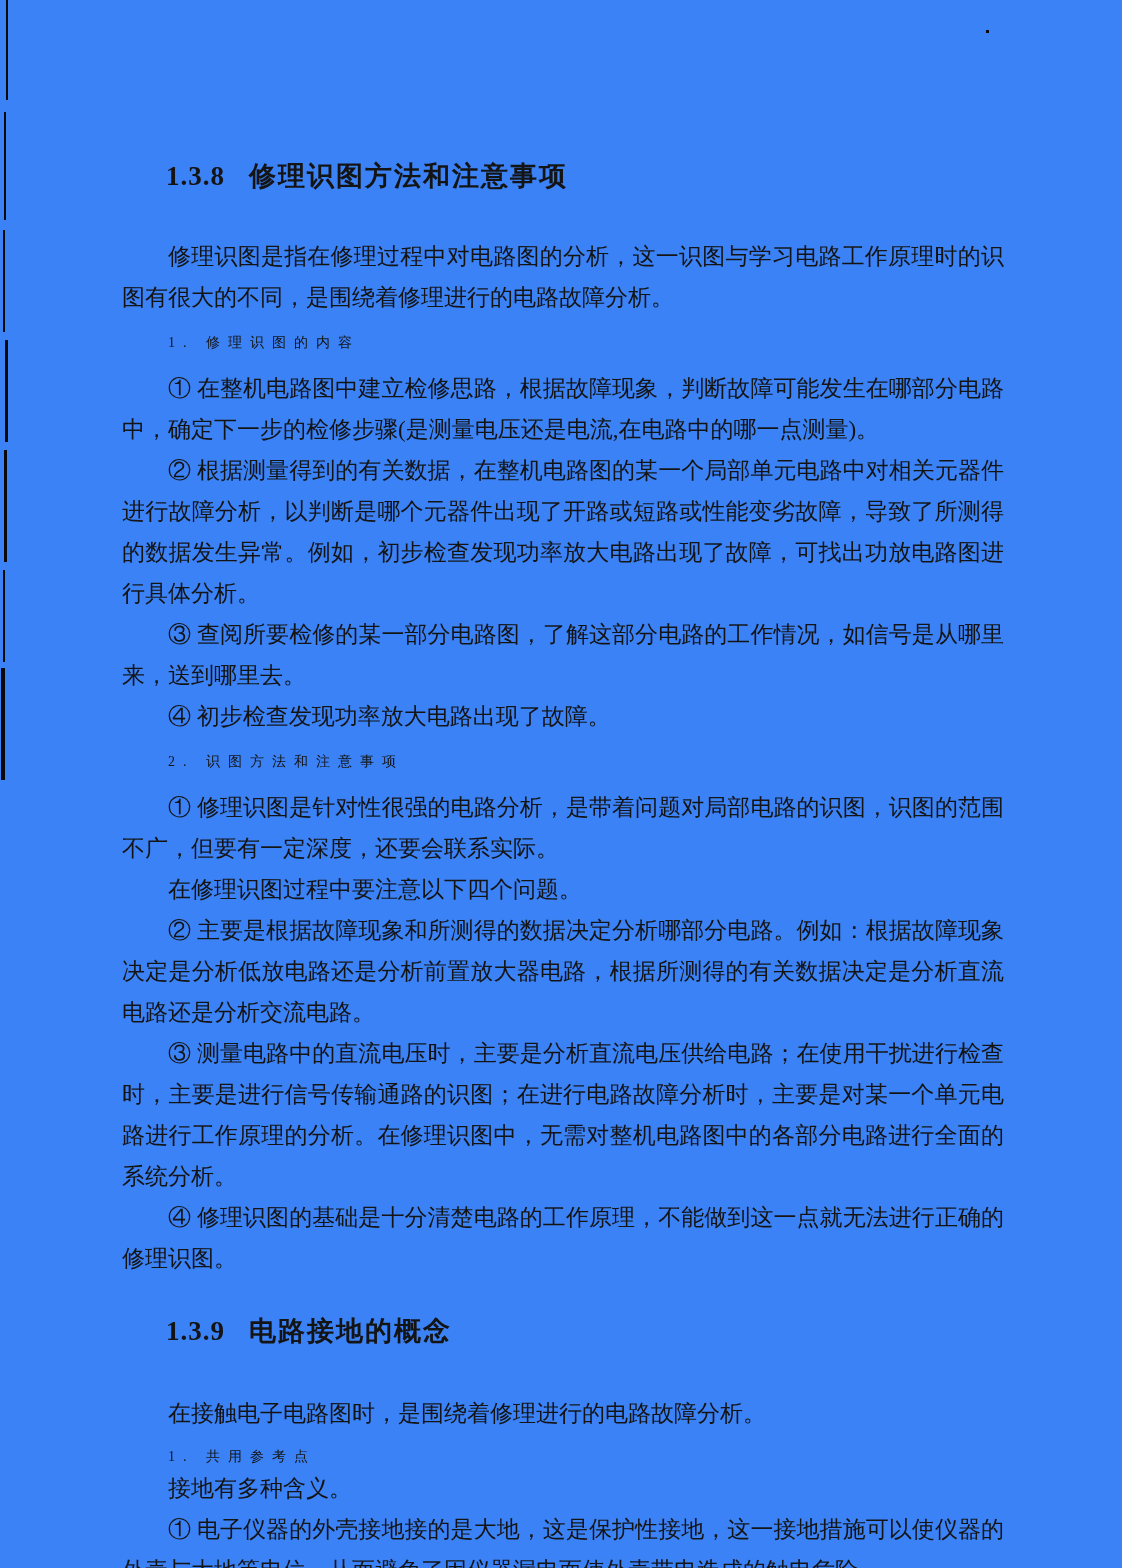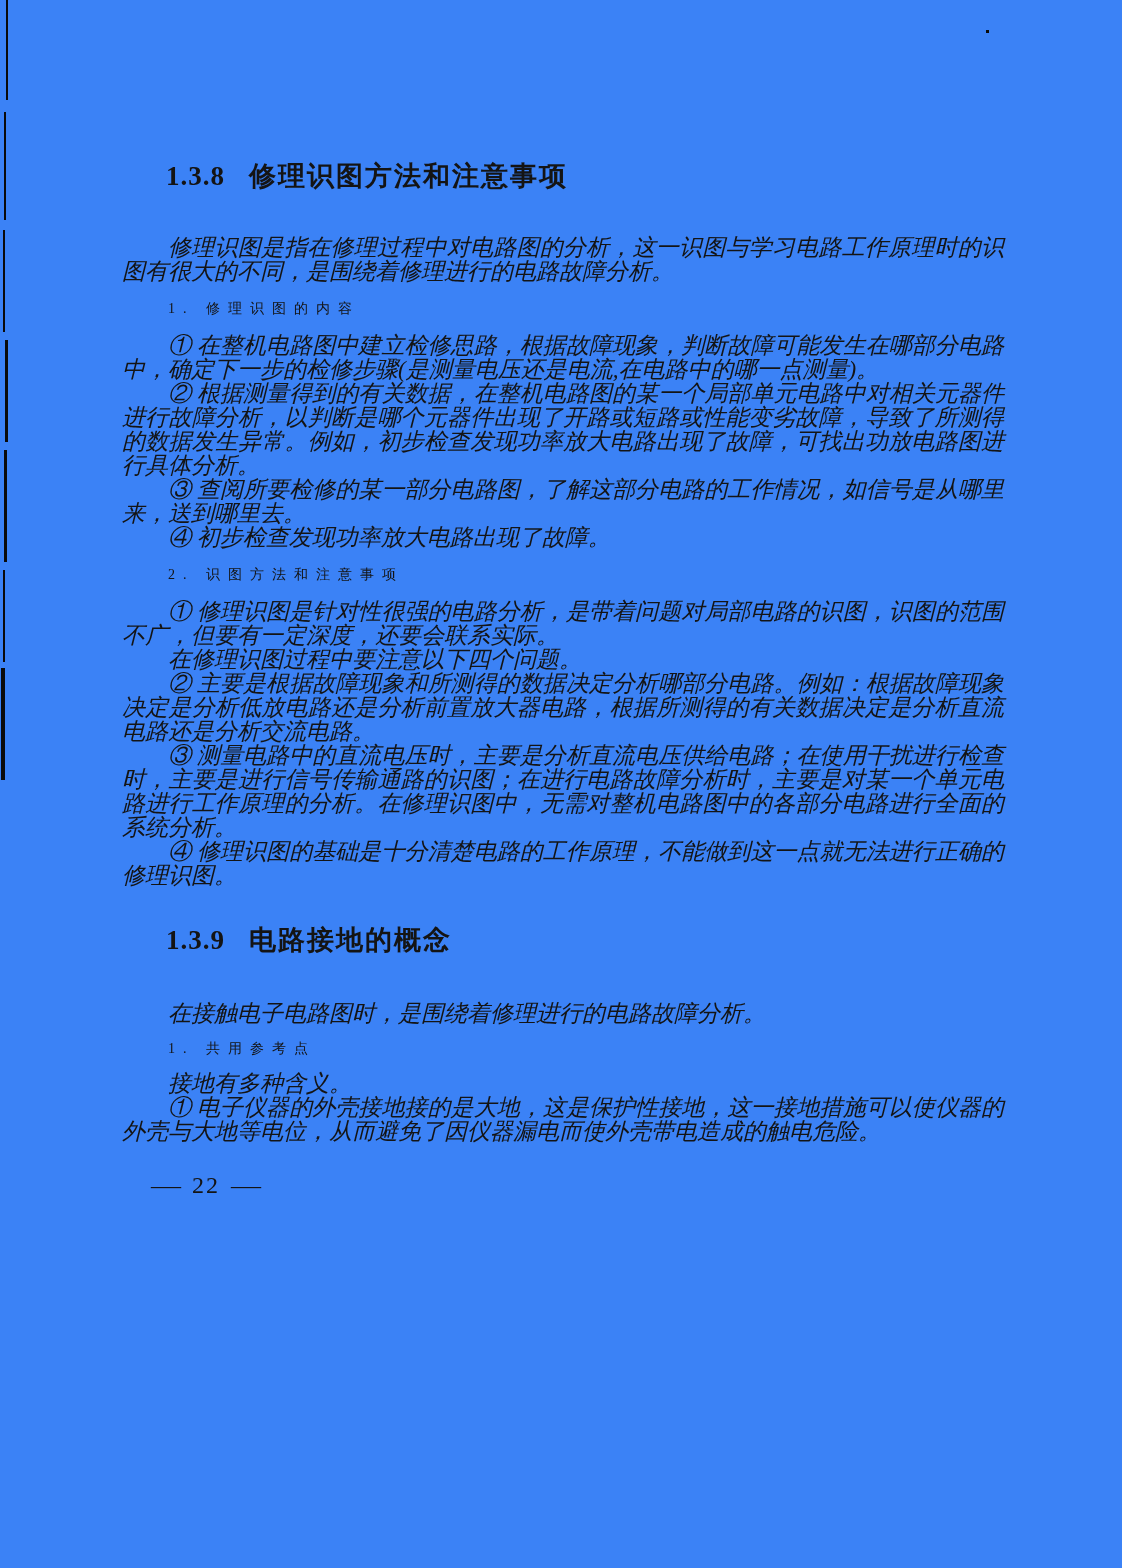--- a/index.html
+++ b/index.html
@@ -28,33 +28,32 @@
     margin-right:24px;
   }
   .section-head .sec-title {
     font-family:"Liberation Sans","DejaVu Sans",sans-serif;
     letter-spacing:2px;
   }
   .section-head.second { margin-top:34px; margin-bottom:44px; }
   .body-para {
     margin:0;
     font-size:23px;
-    line-height:24px;
+    line-height:41px;
     text-align:justify;
     text-indent:2em;
     word-break:break-all;
-    font-style:italic;
   }
   .sub-heading {
     margin:16px 0 16px 46px;
     font-size:14px;
     letter-spacing:8px;
     font-weight:normal;
   }
-  .sub-heading.tight-top { margin-top:14px; margin-bottom:14px; }
+  .sub-heading.tight-top { margin-top:14px; margin-bottom:2px; }
   .page-footer {
     margin:16px 0 0 32px;
     font-size:24px;
     letter-spacing:0;
   }
   .page-footer .dash { display:inline-block; transform:scaleX(1.25); }
   .page-footer .num { display:inline-block; margin:12px 14px; letter-spacing:2px; }
   
   .artifact { position:absolute; background:#0a0a0a; }
   .art-a { left:6px;  top:0;     width:2px; height:100px; }

